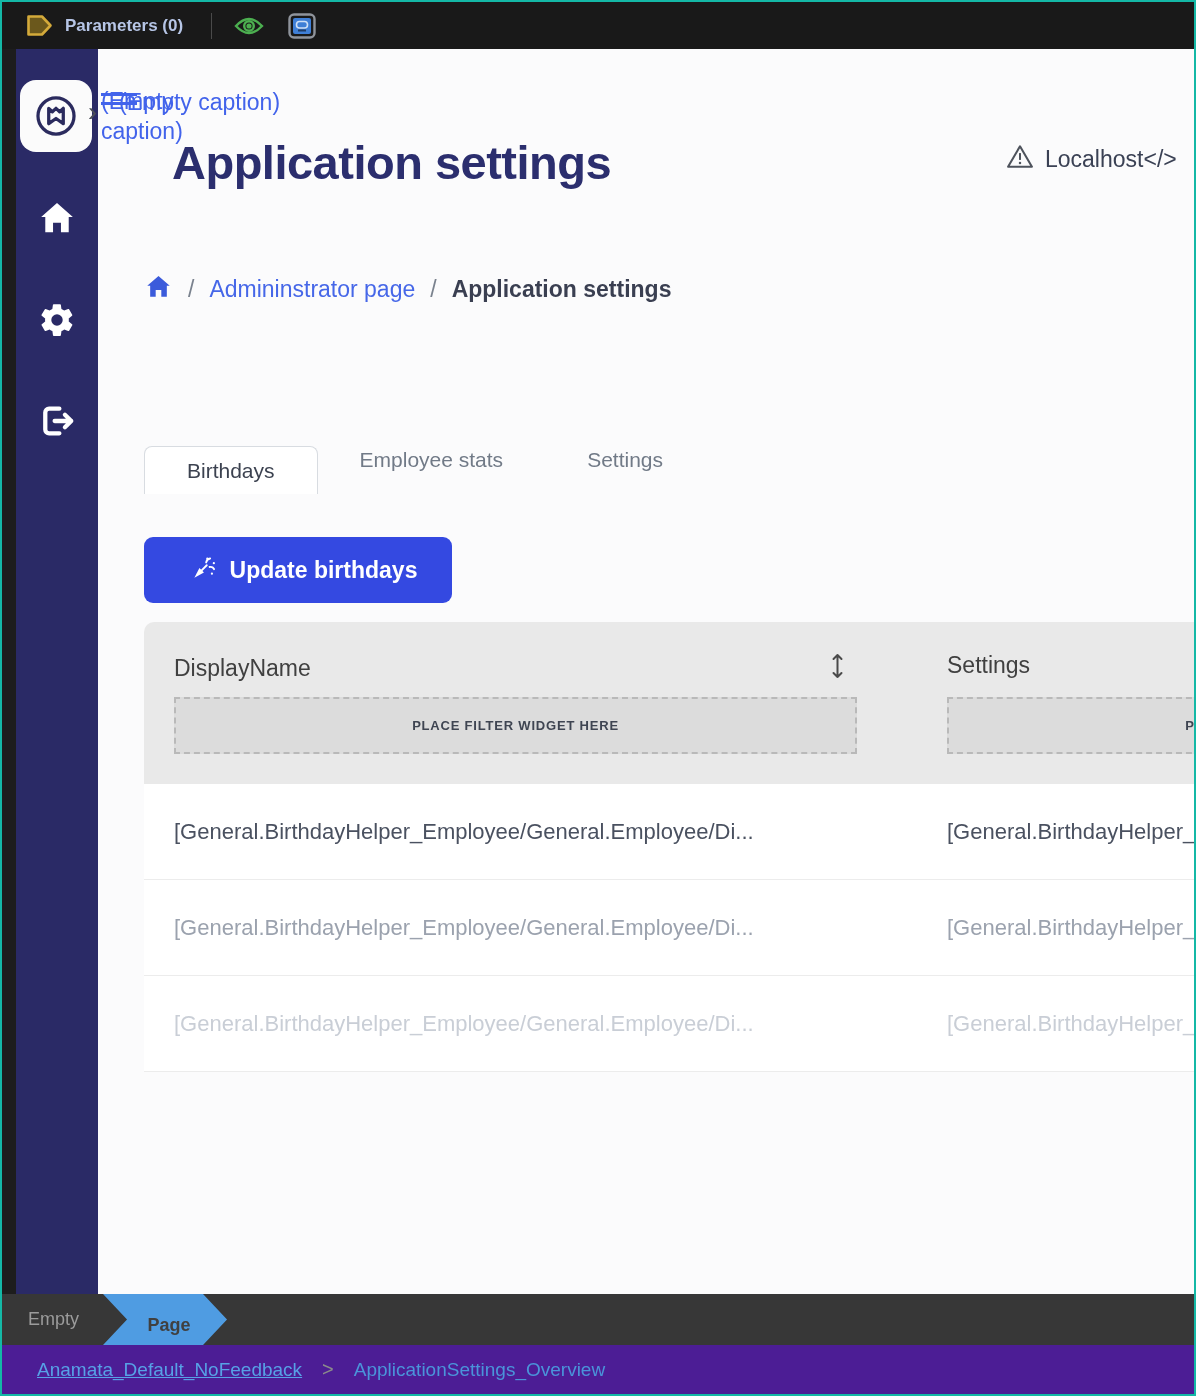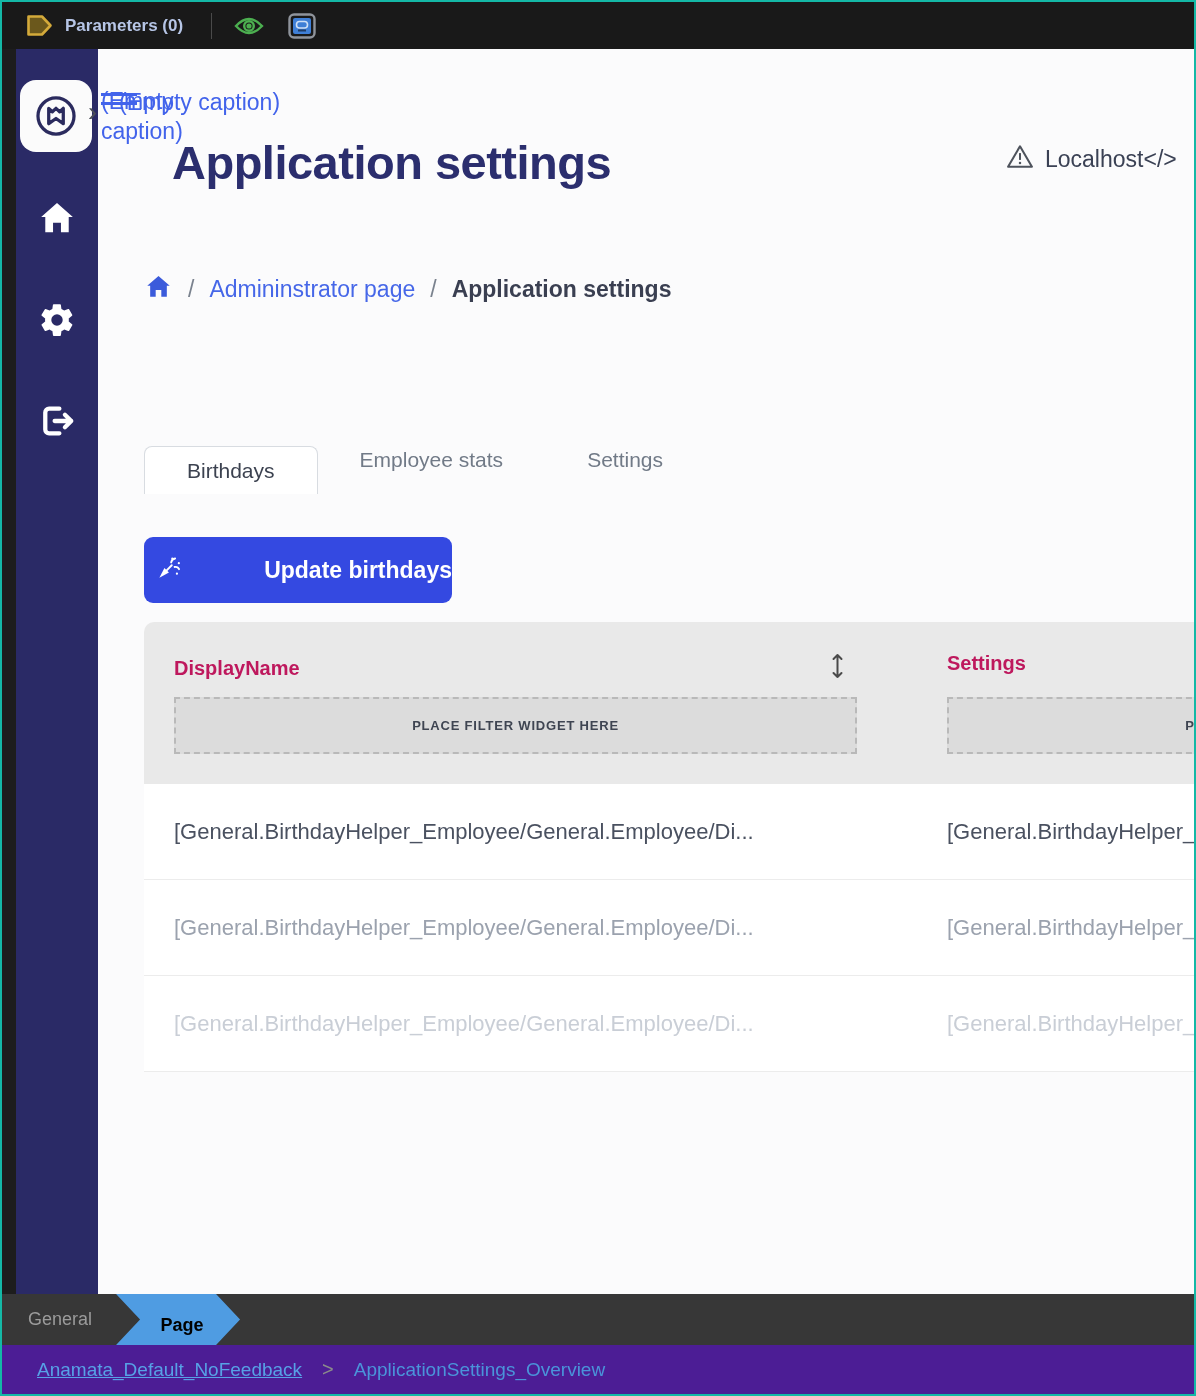--- a/index.html
+++ b/index.html
@@ -51,47 +51,47 @@
   
   .tabs { position:absolute; left:46px; top:377px; height:68px; display:flex; align-items:stretch; }
   .tab { padding:0 42px; display:flex; align-items:center; font-size:21px; color:#717a87; cursor:default; }
   .tab.active { background:#fff; border:1px solid #d8dce1; border-bottom:none;
                 border-radius:8px 8px 0 0; color:#3c4250; font-weight:500;margin-top:20px; }
 
   
   .update-btn { position:absolute; left:46px; top:488px; width:308px; height:66px;
                 background:#3449e1; border:none; border-radius:9px; color:#fff; font-size:23px;
                 font-weight:700; font-family:"Liberation Sans", sans-serif;
-                display:flex; align-items:center; justify-content:space-between; gap:12px;padding-left:12px; }
+                display:flex; align-items:center; justify-content:center; gap:12px;padding-left:12px; }
 
   
   .grid { position:absolute; left:46px; top:573px; width:1546px; }
   .grid-header { background:#e9e9e9; border-radius:10px 10px 0 0; height:162px;
                  display:flex; gap:30px; position:relative; }
   .gcol { width:743px; position:relative; }
   .col-label-row { position:absolute; left:30px; right:42px; top:30px; display:flex;
                    justify-content:space-between; align-items:center; }
-  .col-label { font-size:20px; font-weight:700; color:#be185d; }
+  .col-label { font-size:23px; font-weight:400; color:#404040; }
   .filter-box { position:absolute; left:30px; right:30px; top:75px; height:57px;
                 background:#dcdcdc; border:2px dashed #b9b9b9; display:flex; align-items:center;
                 justify-content:center; font-size:13px; font-weight:700; letter-spacing:0.8px;
                 color:#3f4552; }
   .grid-rows { background:#fff; }
   .grow { height:96px; display:flex; gap:30px; align-items:center;
           border-bottom:1px solid #ececec; font-size:22px; }
   .gcell { width:743px; padding-left:30px; white-space:nowrap; overflow:hidden; }
   .grow.r1 { color:#4a5160; } .grow.r2 { color:#9ba2ae; } .grow.r3 { color:#c9ced6; }
 
   
   .layoutbar { position:absolute; left:0; top:1292px; width:100%; height:51px; background:#373737;
                display:flex; align-items:center; }
   .layout-label { margin-left:26px; color:#9b9b9b; font-size:18px; }
   .page-arrow { margin-left:24px; height:51px; min-width:124px; background:#4f9ce2;
                 clip-path:polygon(0 0, calc(100% - 24px) 0, 100% 50%, calc(100% - 24px) 100%, 0 100%, 24px 50%);
-                color:#000000; font-size:18px; font-weight:600; display:flex; align-items:center;
+                color:#404040; font-size:18px; font-weight:600; display:flex; align-items:center;
                 justify-content:center; padding:12px 18px 0 26px; }
   .pathbar { position:absolute; left:0; top:1343px; width:100%; height:49px; background:#4c1d95;
              display:flex; align-items:center; gap:20px; padding-left:35px; font-size:19px; }
   .module-link { color:#57a1e6; text-decoration:underline; }
   .path-sep { color:#8b8b8b; font-size:20px; }
   .page-link { color:#4a94da; }
   .bottom-black { position:absolute; left:0; top:1392px; width:100%; height:4px; background:#0f0f0f; }
 </style>
 </head>
 <body>
@@ -242,21 +242,21 @@
         </div>
         <div class="grow r3">
           <div class="gcell">[General.BirthdayHelper_Employee/General.Employee/Di...</div>
           <div class="gcell">[General.BirthdayHelper_Employee/General.Employee/Di...</div>
         </div>
       </div>
     </div>
   </div>
 
   <div class="layoutbar">
-    <span class="layout-label">General</span>
+    <span class="layout-label">Empty</span>
     <span class="page-arrow">Page</span>
   </div>
   <div class="pathbar">
     <span class="module-link">Anamata_Default_NoFeedback</span>
     <span class="path-sep">&gt;</span>
     <span class="page-link">ApplicationSettings_Overview</span>
   </div>
   <div class="bottom-black"></div>
 
 </div>

